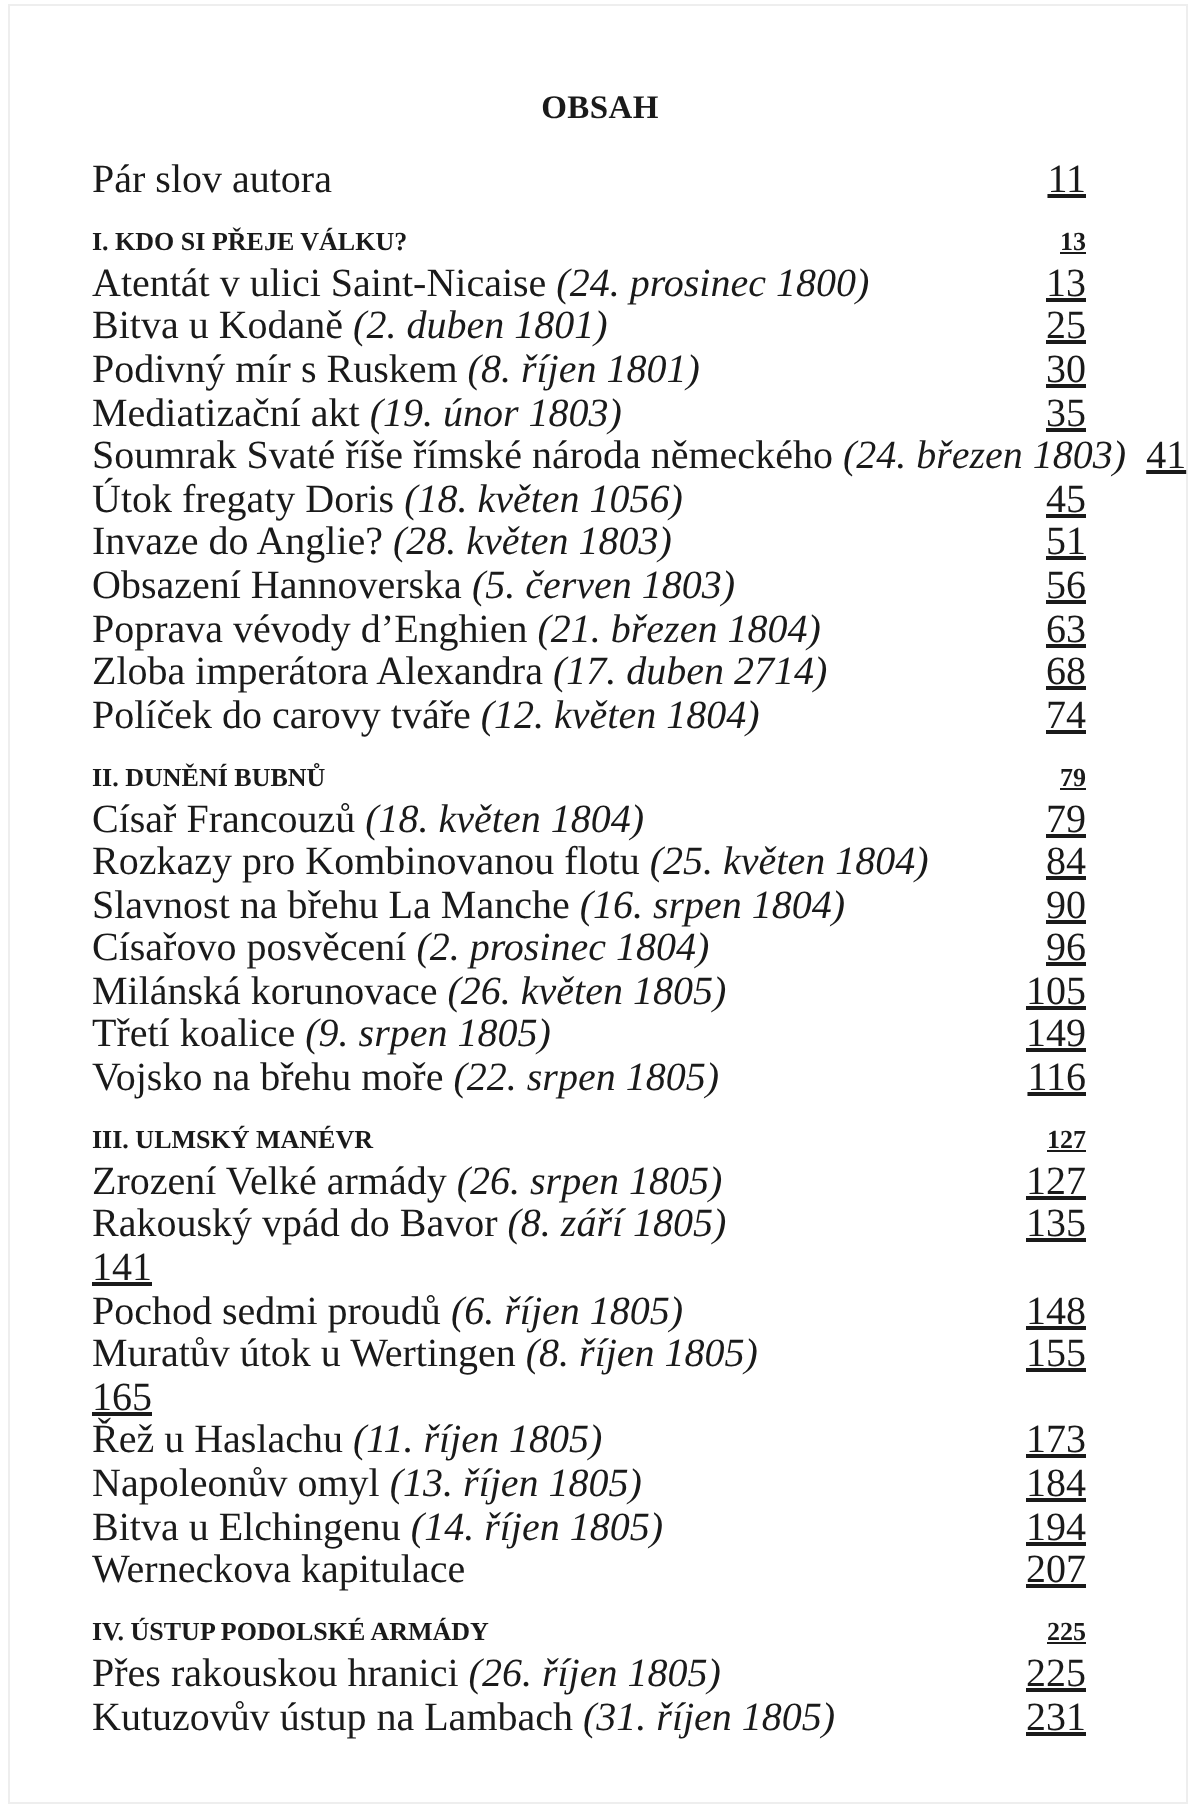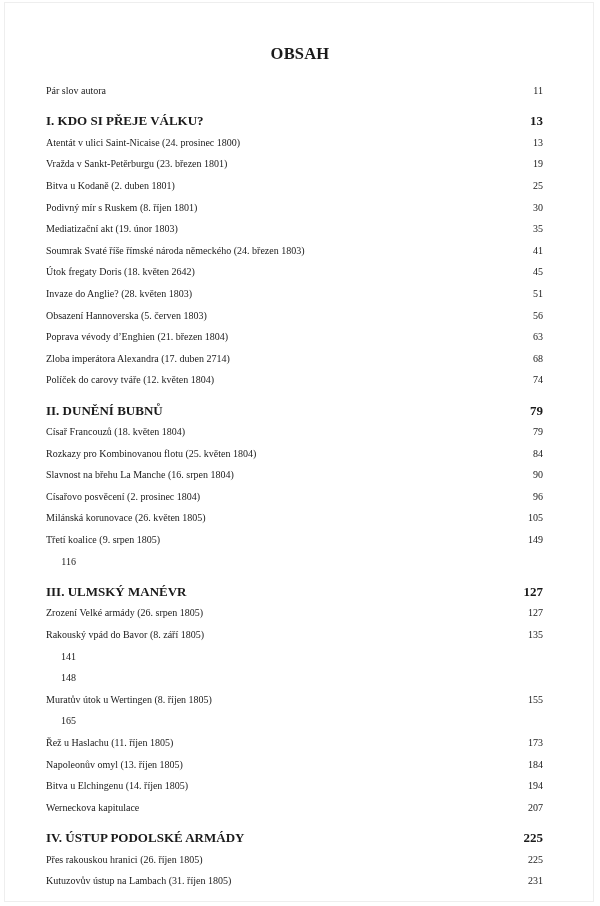--- a/index.html
+++ b/index.html
@@ -11,27 +11,27 @@
     position:absolute; left:4px; top:2px; width:590px; height:900px;
     border:1px solid #eeeeee; box-sizing:border-box;
   }
   .title {
     position:absolute; left:0; width:600px; top:44px; text-align:center;
     font-weight:bold; font-size:16.5px; letter-spacing:0.2px;
   }
   .toc { position:absolute; left:46px; width:497px; top:80px; }
   .row {
     display:flex; justify-content:space-between; align-items:baseline;
-    font-size:10px; line-height:21.6px; height:21.6px; white-space:nowrap;
+    font-size:20px; line-height:21.6px; height:21.6px; white-space:nowrap;
   }
-  .row .page-num { text-align:right; min-width:30px; }
+  .row .page-num { text-align:right; min-width:30px;text-decoration:underline; }
   .row.preface { margin-bottom:8.6px; }
   .row.heading { font-weight:bold; font-size:13px; margin-top:8px; }
   .section { margin-bottom:8.6px; }
-  .date { }
+  .date { font-style:italic; }
 </style>
 </head>
 <body>
 
 <div class="page"></div>
 
 <div class="title">OBSAH</div>
 
 <div class="toc">
   <div class="row preface">
@@ -42,41 +42,37 @@
       <div class="section">
         <div class="row heading">
           <span>I. KDO SI PŘEJE VÁLKU?</span>
           <span class="page-num">13</span>
         </div>
         <div class="row">
           <span><span>Atentát v ulici Saint-Nicaise</span> <span class="date">(24. prosinec 1800)</span></span>
           <span class="page-num">13</span>
         </div>
         <div class="row">
-          <span><span>Vražda v Sankt-Petěrburgu</span> <span class="date">(23. březen 1801)</span></span>
-          <span class="page-num">19</span>
-        </div>
-        <div class="row">
           <span><span>Bitva u Kodaně</span> <span class="date">(2. duben 1801)</span></span>
           <span class="page-num">25</span>
         </div>
         <div class="row">
           <span><span>Podivný mír s Ruskem</span> <span class="date">(8. říjen 1801)</span></span>
           <span class="page-num">30</span>
         </div>
         <div class="row">
           <span><span>Mediatizační akt</span> <span class="date">(19. únor 1803)</span></span>
           <span class="page-num">35</span>
         </div>
         <div class="row">
           <span><span>Soumrak Svaté říše římské národa německého</span> <span class="date">(24. březen 1803)</span></span>
           <span class="page-num">41</span>
         </div>
         <div class="row">
-          <span><span>Útok fregaty Doris</span> <span class="date">(18. květen 2642)</span></span>
+          <span><span>Útok fregaty Doris</span> <span class="date">(18. květen 1056)</span></span>
           <span class="page-num">45</span>
         </div>
         <div class="row">
           <span><span>Invaze do Anglie?</span> <span class="date">(28. květen 1803)</span></span>
           <span class="page-num">51</span>
         </div>
         <div class="row">
           <span><span>Obsazení Hannoverska</span> <span class="date">(5. červen 1803)</span></span>
           <span class="page-num">56</span>
         </div>
@@ -116,40 +112,42 @@
         </div>
         <div class="row">
           <span><span>Milánská korunovace</span> <span class="date">(26. květen 1805)</span></span>
           <span class="page-num">105</span>
         </div>
         <div class="row">
           <span><span>Třetí koalice</span> <span class="date">(9. srpen 1805)</span></span>
           <span class="page-num">149</span>
         </div>
         <div class="row">
+          <span><span>Vojsko na břehu moře</span> <span class="date">(22. srpen 1805)</span></span>
           <span class="page-num">116</span>
         </div>
       </div>
       <div class="section">
         <div class="row heading">
           <span>III. ULMSKÝ MANÉVR</span>
           <span class="page-num">127</span>
         </div>
         <div class="row">
           <span><span>Zrození Velké armády</span> <span class="date">(26. srpen 1805)</span></span>
           <span class="page-num">127</span>
         </div>
         <div class="row">
           <span><span>Rakouský vpád do Bavor</span> <span class="date">(8. září 1805)</span></span>
           <span class="page-num">135</span>
         </div>
         <div class="row">
           <span class="page-num">141</span>
         </div>
         <div class="row">
+          <span><span>Pochod sedmi proudů</span> <span class="date">(6. říjen 1805)</span></span>
           <span class="page-num">148</span>
         </div>
         <div class="row">
           <span><span>Muratův útok u Wertingen</span> <span class="date">(8. říjen 1805)</span></span>
           <span class="page-num">155</span>
         </div>
         <div class="row">
           <span class="page-num">165</span>
         </div>
         <div class="row">

